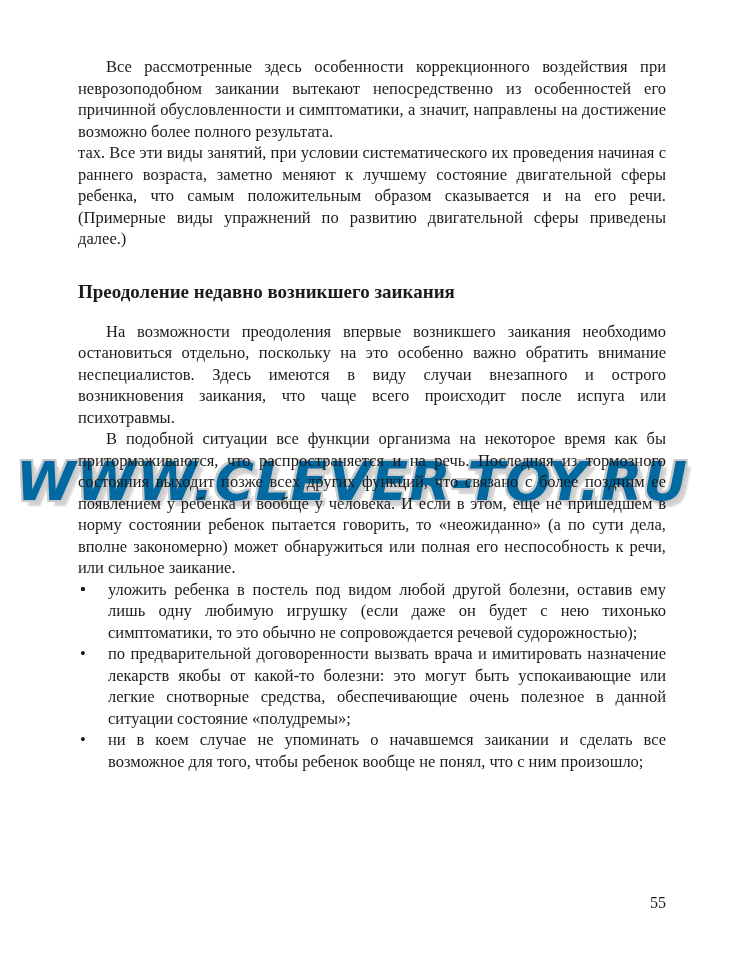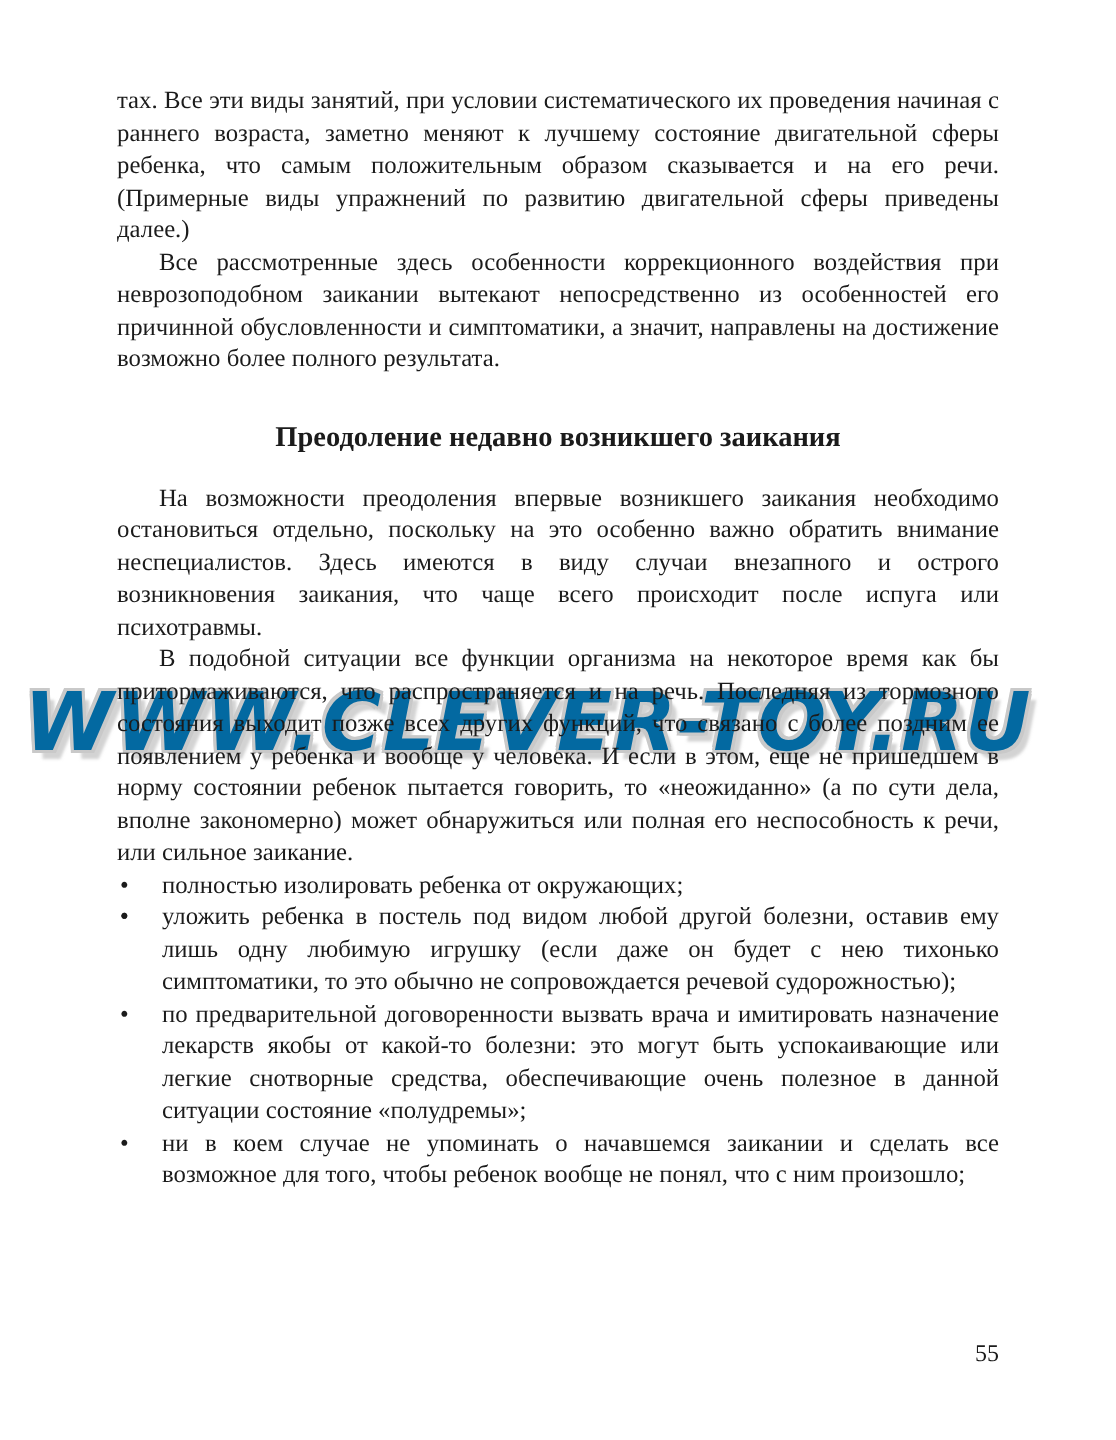--- a/index.html
+++ b/index.html
@@ -51,21 +51,21 @@
     font-size: 16.5px;
     line-height: 21.5px;
     text-align: justify;
   }
   .para.indent { text-indent: 28px; }
   .heading {
     margin: 31px 0 18px 0;
     font-size: 19px;
     line-height: 22px;
     font-weight: bold;
-    text-align: center;
+    text-align: left;
   }
   .bullets {
     list-style: none;
     margin: 0;
     padding: 0;
   }
   .bullets li {
     position: relative;
     padding-left: 30px;
     font-size: 16.5px;
@@ -87,35 +87,34 @@
 </style>
 </head>
 <body>
 
 <div class="page">
 
   <div class="watermark">WWW.CLEVER-TOY.RU</div>
 
   <div class="content">
 
+    <p class="para indent">Все рассмотренные здесь особенности коррекционного воздействия при неврозоподобном заикании вытекают непосредственно из особенностей его причинной обусловленности и симптоматики, а значит, направлены на достижение возможно более полного результата.</p>
+
     <p class="para">тах. Все эти виды занятий, при условии систематического их проведения начиная с раннего возраста, заметно меняют к лучшему состояние двигательной сферы ребенка, что самым положительным образом сказывается и на его речи. (Примерные виды упражнений по развитию двигательной сферы приведены далее.)</p>
-
-    <p class="para indent">Все рассмотренные здесь особенности коррекционного воздействия при неврозоподобном заикании вытекают непосредственно из особенностей его причинной обусловленности и симптоматики, а значит, направлены на достижение возможно более полного результата.</p>
 
     <h2 class="heading">Преодоление недавно возникшего заикания</h2>
 
     <p class="para indent">На возможности преодоления впервые возникшего заикания необходимо остановиться отдельно, поскольку на это особенно важно обратить внимание неспециалистов. Здесь имеются в виду случаи внезапного и острого возникновения заикания, что чаще всего происходит после испуга или психотравмы.</p>
 
     <p class="para indent">В подобной ситуации все функции организма на некоторое время как бы притормаживаются, что распространяется и на речь. Последняя из тормозного состояния выходит позже всех других функций, что связано с более поздним ее появлением у ребенка и вообще у человека. И если в этом, еще не пришедшем в норму состоянии ребенок пытается говорить, то «неожиданно» (а по сути дела, вполне закономерно) может обнаружиться или полная его неспособность к речи, или сильное заикание.</p>
 
 
     <ul class="bullets">
       <li>
         <span class="marker">•</span>
-        <span>полностью изолировать ребенка от окружающих;</span>
       </li>
       <li>
         <span class="marker">•</span>
       </li>
       <li>
         <span class="marker">•</span>
         <span>уложить ребенка в постель под видом любой другой болезни, оставив ему лишь одну любимую игрушку (если даже он будет с нею тихонько симптоматики, то это обычно не сопровождается речевой судорожностью);</span>
       </li>
       <li>
         <span class="marker">•</span>

